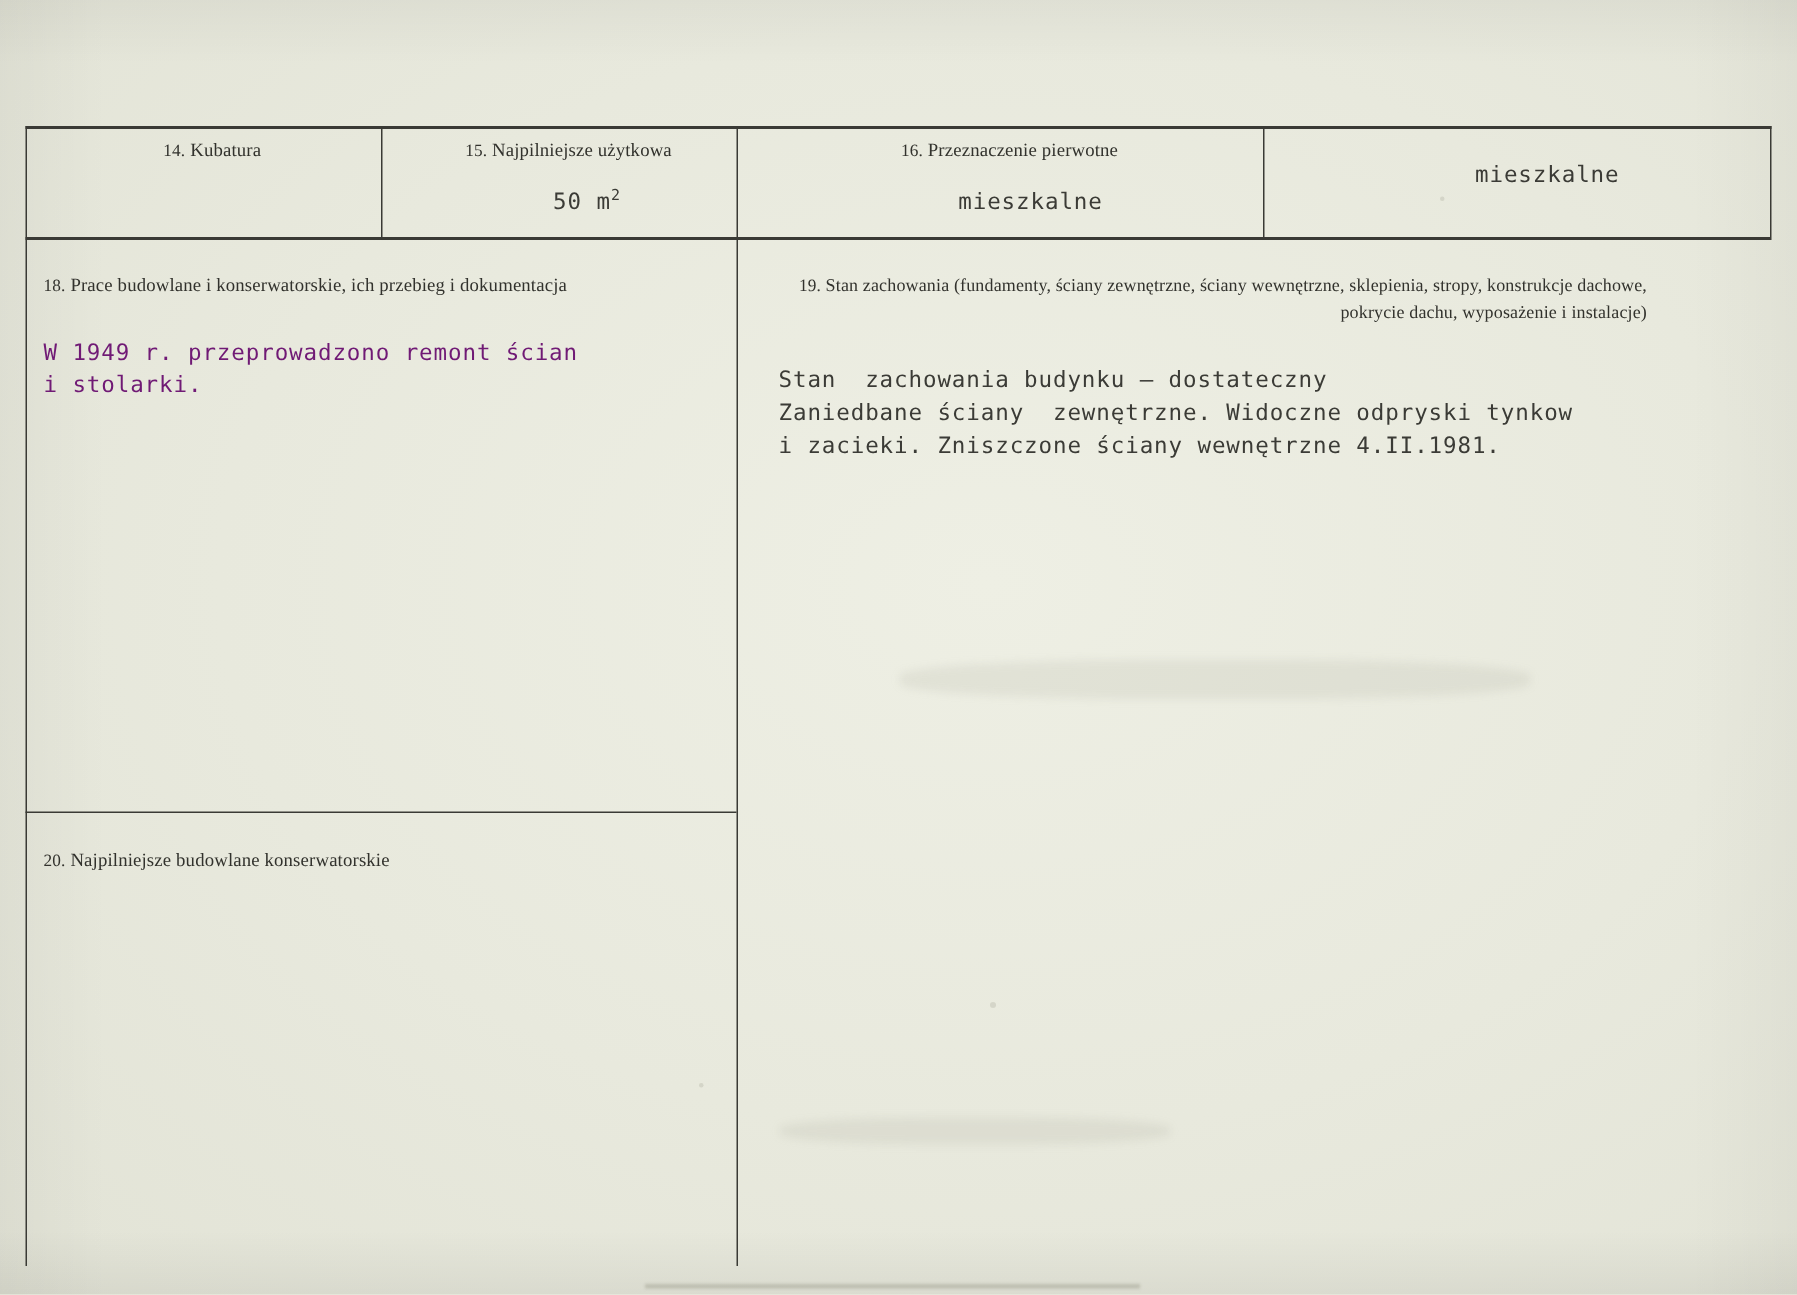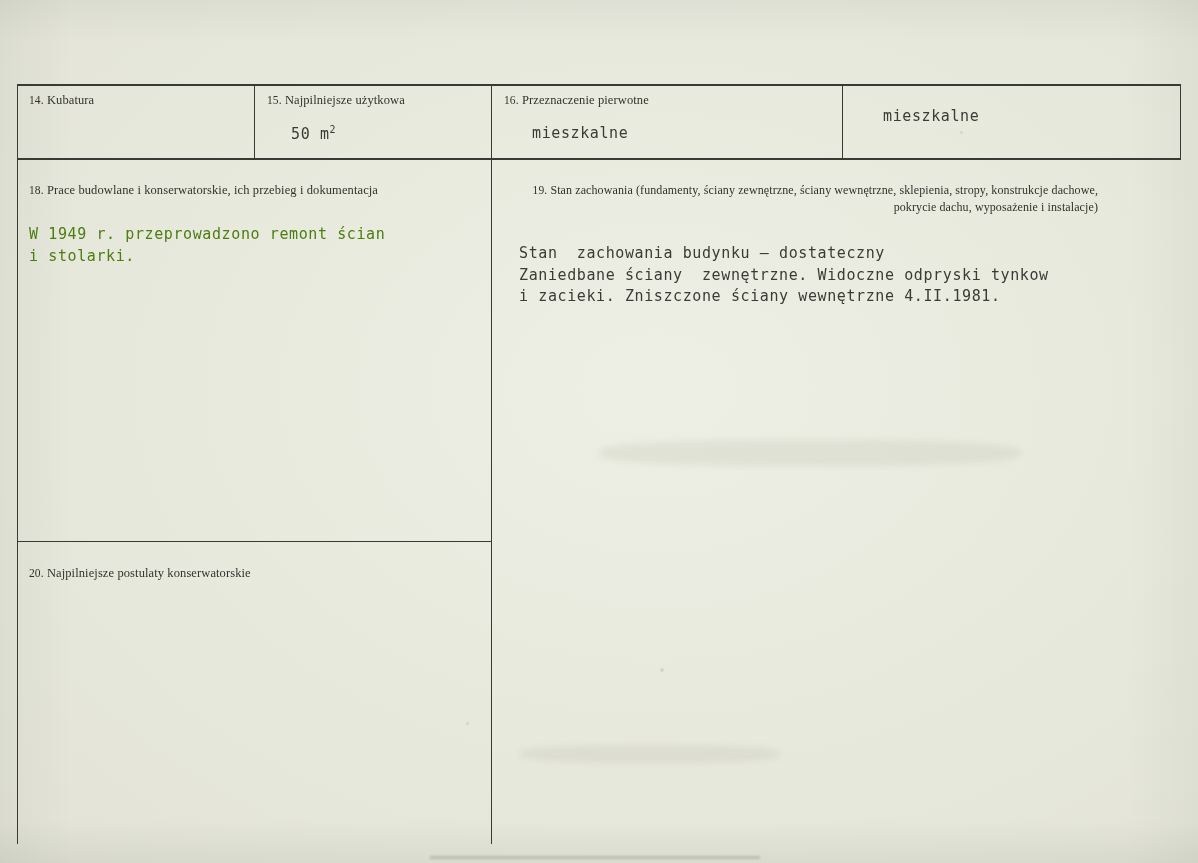--- a/index.html
+++ b/index.html
@@ -59,31 +59,32 @@
   .cell-label .num { font-size: 11.5px; }
 
   .typed {
     font-family: "DejaVu Sans Mono", monospace;
     font-size: 15px;
     line-height: 1.45;
     color: #3b3b36;
     letter-spacing: .6px;
     white-space: pre-wrap;
   }
-  .typed.faint { color: #4d7c0f; }
+  .typed.faint { color: #701a75; }
 
   
   .hrow { position: absolute; left: 0; top: 0; width: 100%; height: 74px; }
 
   .field {
     position: absolute;
     top: 0;
     height: 74px;
     box-sizing: border-box;
     padding: 8px 0 0 12px;
+    text-align: center;
   }
 
   .field .value {
     margin-top: 14px;
     margin-left: 28px;
   }
   .sup {
     font-size: 10px;
     vertical-align: super;
     letter-spacing: 0;
@@ -192,21 +193,21 @@
       <span>Stan zachowania (fundamenty, ściany zewnętrzne, ściany wewnętrzne, sklepienia, stropy, konstrukcje dachowe, pokrycie dachu, wyposażenie i instalacje)</span>
     </div>
     <div class="typed body" style="margin-top:26px; margin-left:15px;">Stan  zachowania budynku – dostateczny
 Zaniedbane ściany  zewnętrzne. Widoczne odpryski tynkow
 i zacieki. Zniszczone ściany wewnętrzne 4.II.1981.</div>
   </div>
 
   <div class="block" style="left:0; top:458px; width:474px; height:302px;">
     <div class="cell-label label-wrap">
       <span class="num">20.</span>
-      <span>Najpilniejsze postulaty konserwatorskie</span>
+      <span>Najpilniejsze budowlane konserwatorskie</span>
     </div>
   </div>
 
 </div>
 
 <div class="smudge" style="left:600px; top:440px; width:420px; height:26px;"></div>
 <div class="smudge" style="left:520px; top:745px; width:260px; height:18px;"></div>
 <div class="speck" style="left:660px; top:668px; width:4px; height:4px;"></div>
 <div class="speck" style="left:466px; top:722px; width:3px; height:3px;"></div>
 <div class="speck" style="left:960px; top:131px; width:3px; height:3px;"></div>

